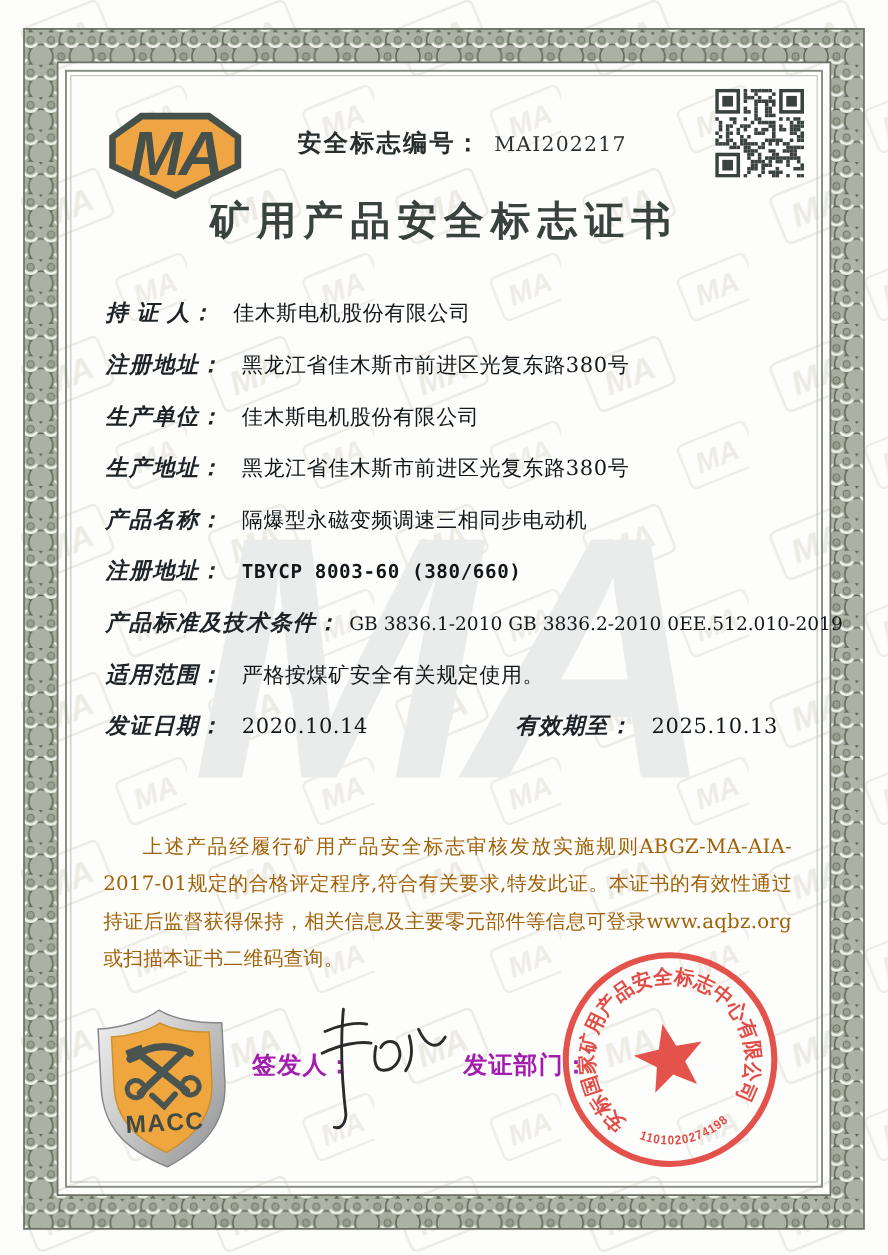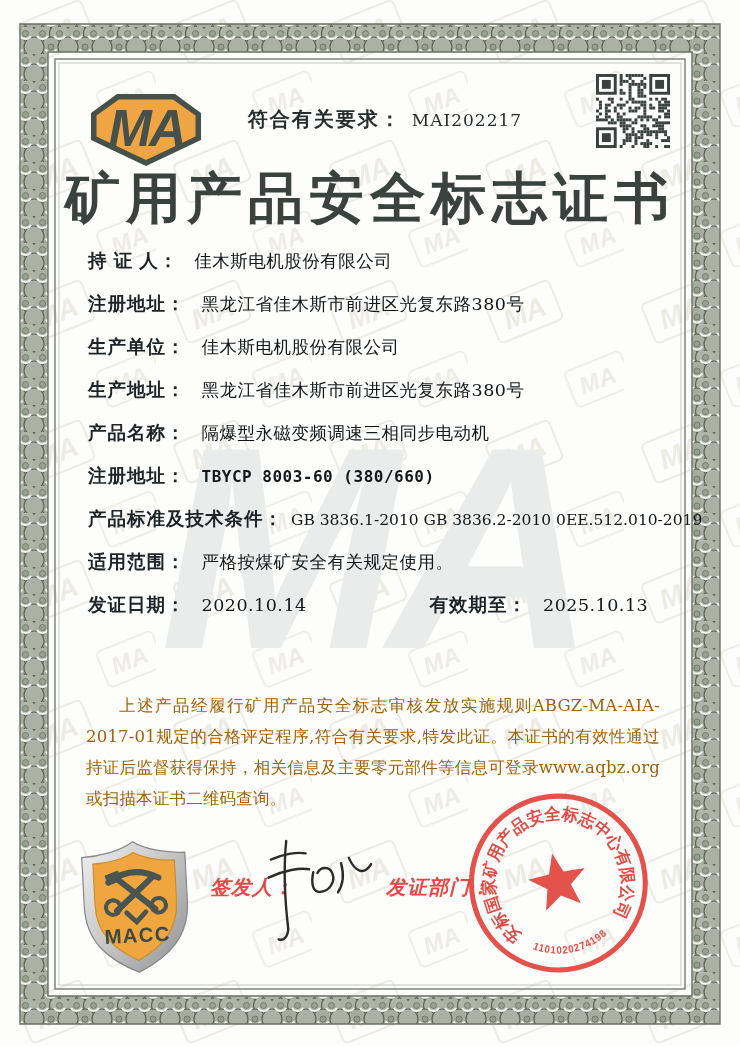--- a/index.html
+++ b/index.html
@@ -12,41 +12,41 @@
   .content{position:absolute;left:0;top:0;width:740px;height:1046px;z-index:2;}
 
   .ma-badge{position:absolute;left:84px;top:88px;width:124px;height:82px;}
   .serial{position:absolute;left:0;top:106px;width:740px;text-align:center;
     padding-left:30px;box-sizing:border-box;color:#272e2d;}
   .serial .lab{font-family:"DejaVu Serif",serif;font-weight:bold;font-size:20px;letter-spacing:2px;}
   .serial .num{font-family:"DejaVu Serif",serif;font-size:17px;letter-spacing:1px;margin-left:10px;}
   .qr{position:absolute;left:596px;top:74px;width:74px;height:74px;}
 
   .title{position:absolute;left:0;top:162px;width:740px;text-align:center;
-    font-family:"DejaVu Serif",serif;font-weight:900;font-size:55px;
+    font-family:"DejaVu Serif",serif;font-weight:900;font-size:33px;
     letter-spacing:6px;color:#39423f;margin:0;}
 
   .fields{position:absolute;left:88px;top:248px;width:578px;}
   .frow{display:flex;align-items:baseline;margin-bottom:12px;min-height:31px;}
   .flabel{flex:none;font-family:"Liberation Sans",sans-serif;font-weight:bold;
-    font-size:18.5px;color:#1d2326;letter-spacing:1px;white-space:pre;}
+    font-size:18.5px;color:#1d2326;letter-spacing:1px;white-space:pre;font-style:italic;}
   .fvalue{font-family:"DejaVu Serif",serif;font-size:17.5px;color:#121719;
     margin-left:16px;letter-spacing:0.5px;white-space:nowrap;}
   .fvalue.small{font-size:15.5px;margin-left:8px;letter-spacing:0;}
   .fvalue.mono{font-family:"DejaVu Sans Mono",monospace;font-size:16px;font-weight:bold;}
   .fvalue.wide{width:196px;}
   .flabel.second{margin-left:32px;}
 
   .statement{position:absolute;left:86px;top:690px;width:574px;
     font-family:"DejaVu Serif",serif;font-size:16.5px;line-height:1.88;
     color:#a16207;text-align:justify;text-indent:2em;letter-spacing:0.2px;margin:0;}
 
   .macc{position:absolute;left:76px;top:838px;width:120px;height:138px;transform:rotate(-3deg);}
   .issuer-label,.dept-label{position:absolute;font-family:"DejaVu Serif",serif;
-    font-weight:bold;font-size:20px;color:#ef4444;letter-spacing:1px;font-style:italic;}
+    font-weight:bold;font-size:20px;color:#a21caf;letter-spacing:1px;}
   .issuer-label{left:210px;top:874px;}
   .dept-label{left:386px;top:874px;}
   .signature{position:absolute;left:252px;top:832px;width:130px;height:120px;transform:rotate(-2deg);}
   .stamp{position:absolute;left:456px;top:790px;width:206px;height:192px;transform:rotate(-12deg);}
 </style>
 </head>
 <body>
 
 <div class="sheet">
 
@@ -94,21 +94,21 @@
 
   <div class="content">
 
     <svg class="ma-badge" viewBox="0 0 124 82">
       <path d="M7,25 L33,6 L91,6 L117,25 L117,52 L62,78 L7,52 Z" fill="#47514c"></path>
       <path d="M12.5,27.5 L35,11.5 L89,11.5 L111.5,27.5 L111.5,48.5 L62,72 L12.5,48.5 Z" fill="#f0a544"></path>
       <text x="62" y="58" text-anchor="middle" font-size="52" font-weight="900" font-style="italic" letter-spacing="-3" fill="#47514c" font-family="Liberation Sans, sans-serif">MA</text>
     </svg>
 
     <div class="serial">
-      <span class="lab">符合有关要求：</span><span class="num">MAI202217</span>
+      <span class="lab">安全标志编号：</span><span class="num">MAI202217</span>
     </div>
 
     <div class="qr" id="qr"><svg width="74" height="74">
           <rect x="0" y="0" width="74" height="74" fill="#ffffff"></rect>
           <rect x="23.68" y="0" width="2.96" height="2.96" fill="#39423e"></rect>
           <rect x="29.6" y="0" width="2.96" height="2.96" fill="#39423e"></rect>
           <rect x="32.56" y="0" width="2.96" height="2.96" fill="#39423e"></rect>
           <rect x="35.519999999999996" y="0" width="2.96" height="2.96" fill="#39423e"></rect>
           <rect x="38.48" y="0" width="2.96" height="2.96" fill="#39423e"></rect>
           <rect x="41.44" y="0" width="2.96" height="2.96" fill="#39423e"></rect>

